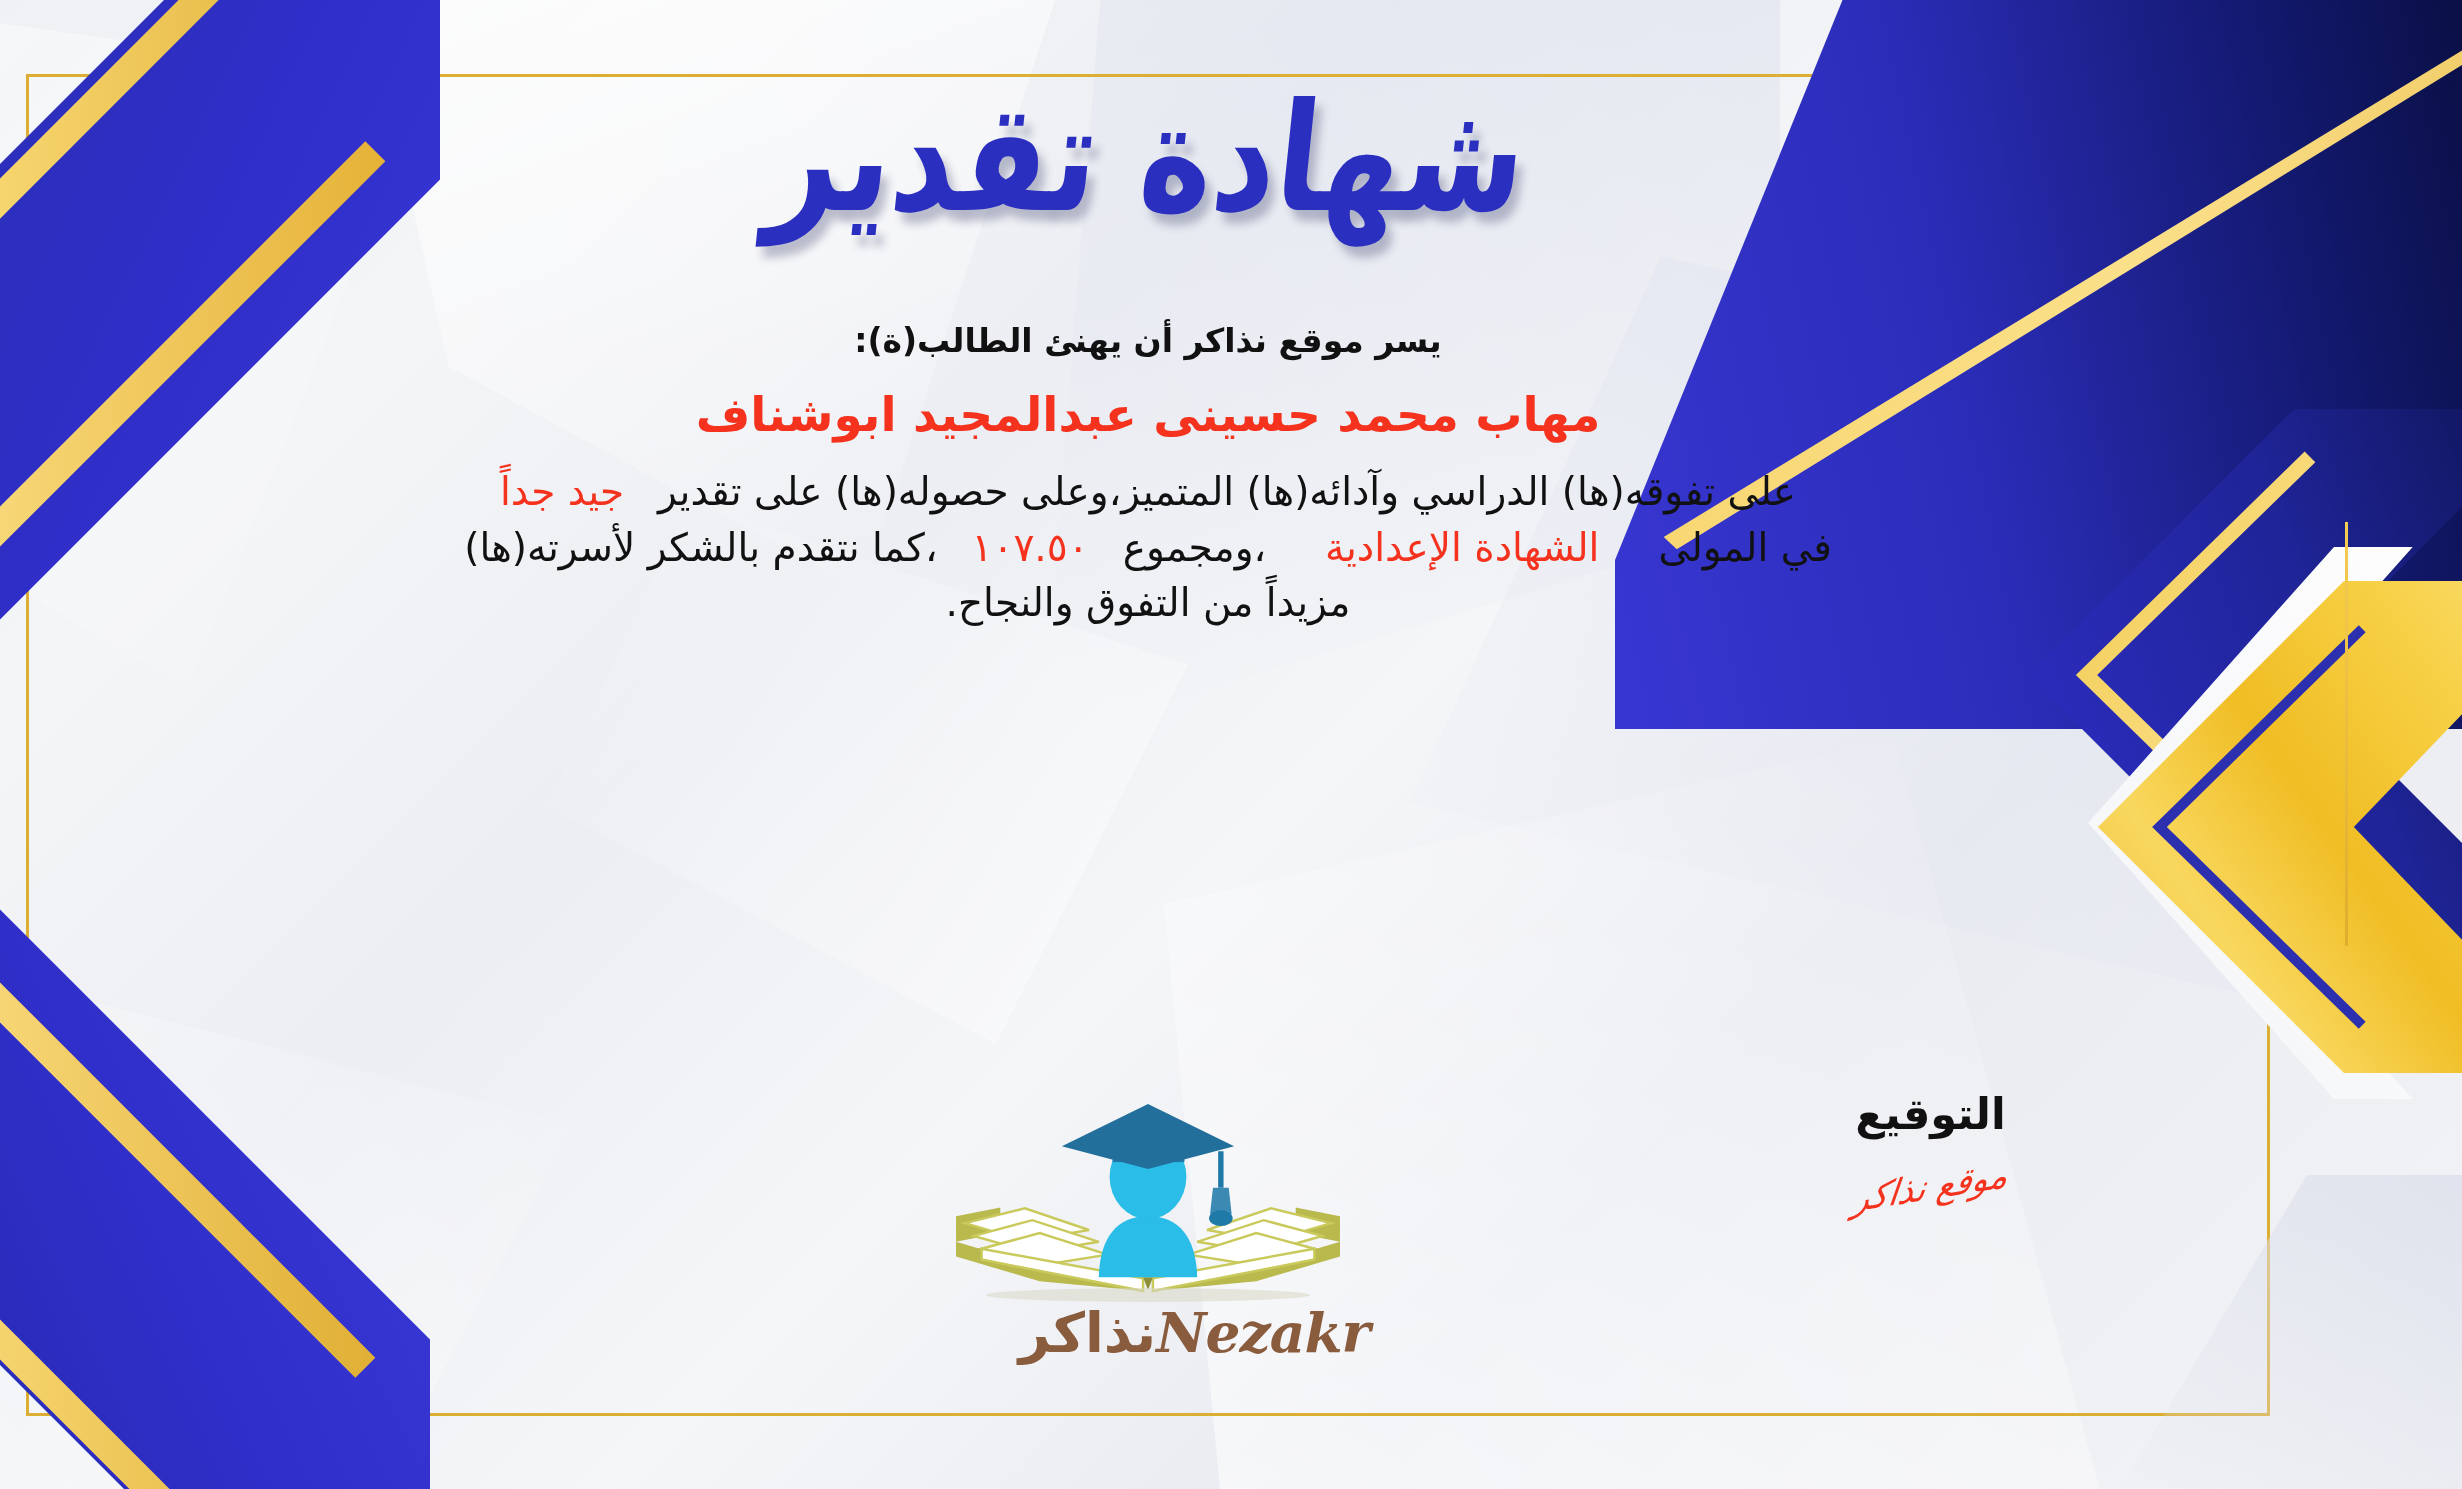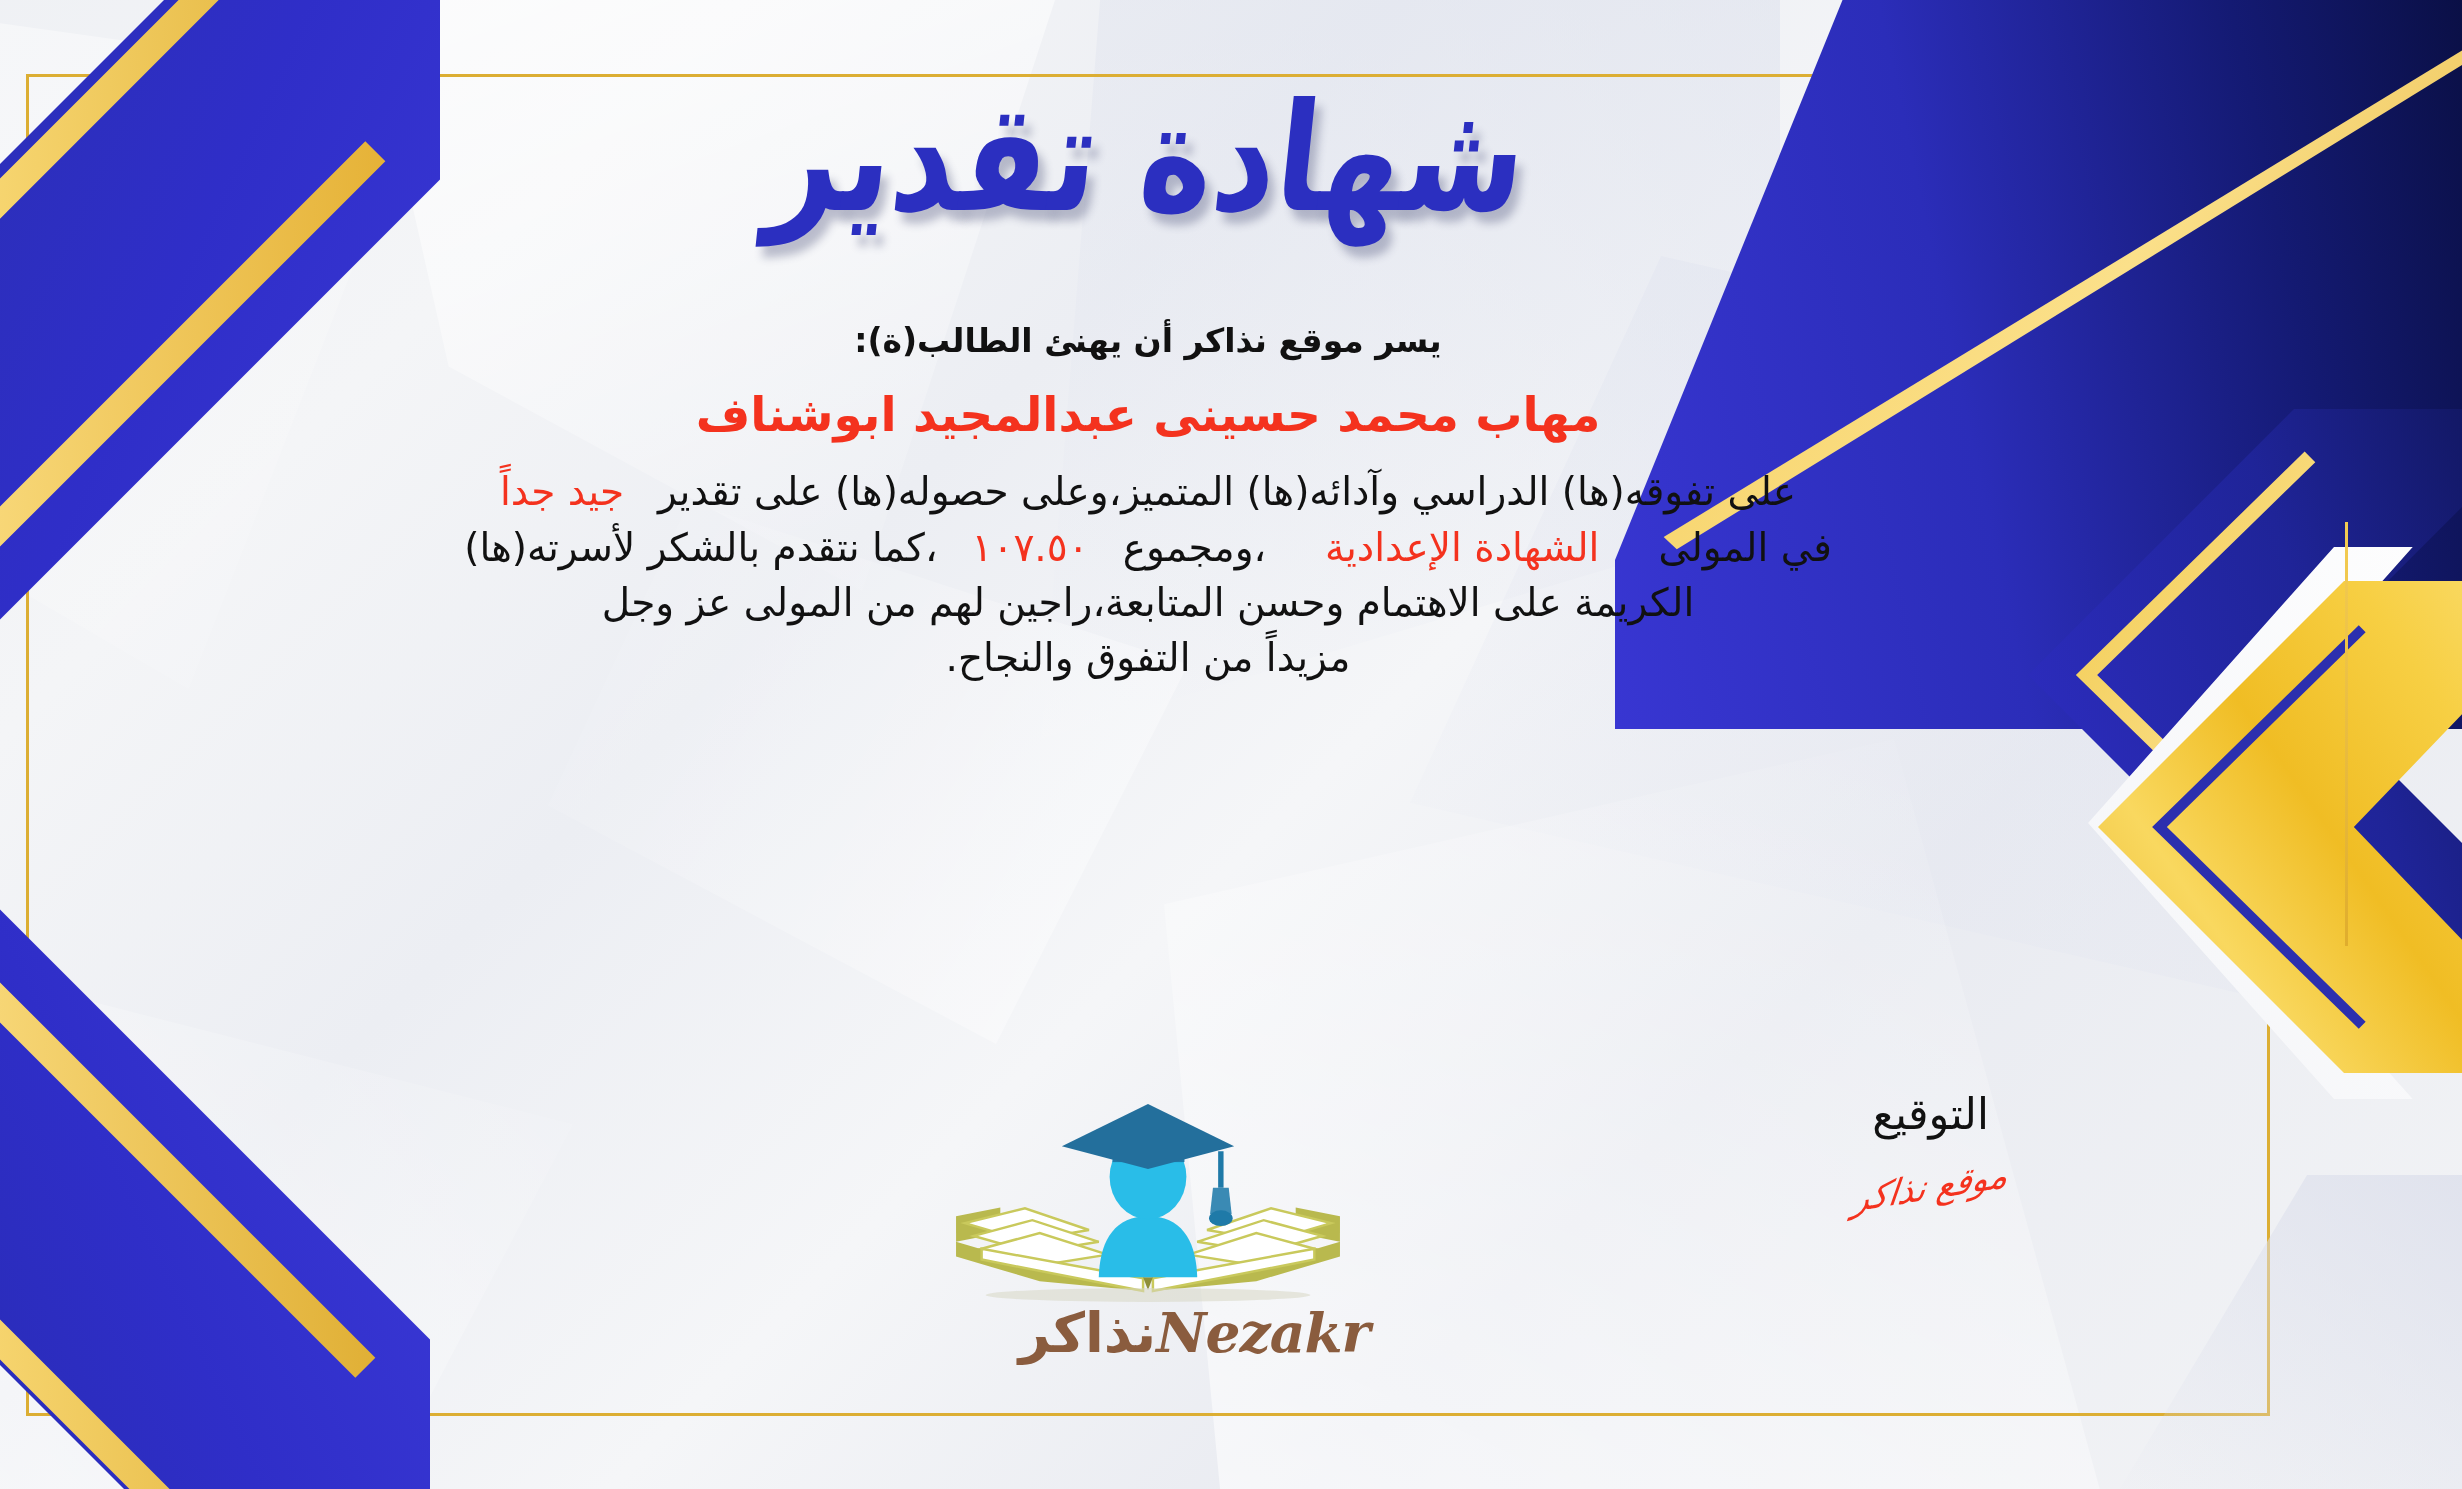--- a/index.html
+++ b/index.html
@@ -235,21 +235,21 @@
   }
   .sig-block {
     position: absolute;
     right: 374px;
     top: 0;
     width: 315px;
     text-align: center;
   }
   .sig-label {
     font-size: 43px;
-    font-weight: 400;
+    font-weight: 700;
     color: #111111;
   }
   .sig-hand {
     margin-top: 27.6px;
     font-family: "DejaVu Serif", serif;
     font-size: 35px;
     color: #f4321e;
     transform: rotate(-9deg) skewX(-16deg);
     display: inline-block;
     font-style: italic;
@@ -335,21 +335,20 @@
 
     <div class="line-name">مهاب محمد حسينى عبدالمجيد ابوشناف</div>
 
     <div class="body-block">
       <div class="row">
         <span>على تفوقه(ها) الدراسي وآدائه(ها) المتميز،وعلى حصوله(ها) على تقدير</span><span class="gap-s"></span><span class="red">جيد جداً</span>
       </div>
       <div class="row">
         <span>في المولى</span><span class="gap-m"></span><span class="red">الشهادة الإعدادية</span><span class="gap-m"></span><span>،ومجموع</span><span class="gap-s"></span><span class="red">١٠٧.٥٠</span><span class="gap-s"></span><span>،كما نتقدم بالشكر لأسرته(ها)</span>
       </div>
-      <div class="row">الكريمة على الاهتمام وحسن المتابعة،راجين لهم من المولى عز وجل</div>
       <div class="row">مزيداً من التفوق والنجاح.</div>
     </div>
 
   </div>
 
   <div class="footer">
 
     <div class="sig-block">
       <div class="sig-label">التوقيع</div>
       <div class="sig-hand">موقع نذاكر</div>

